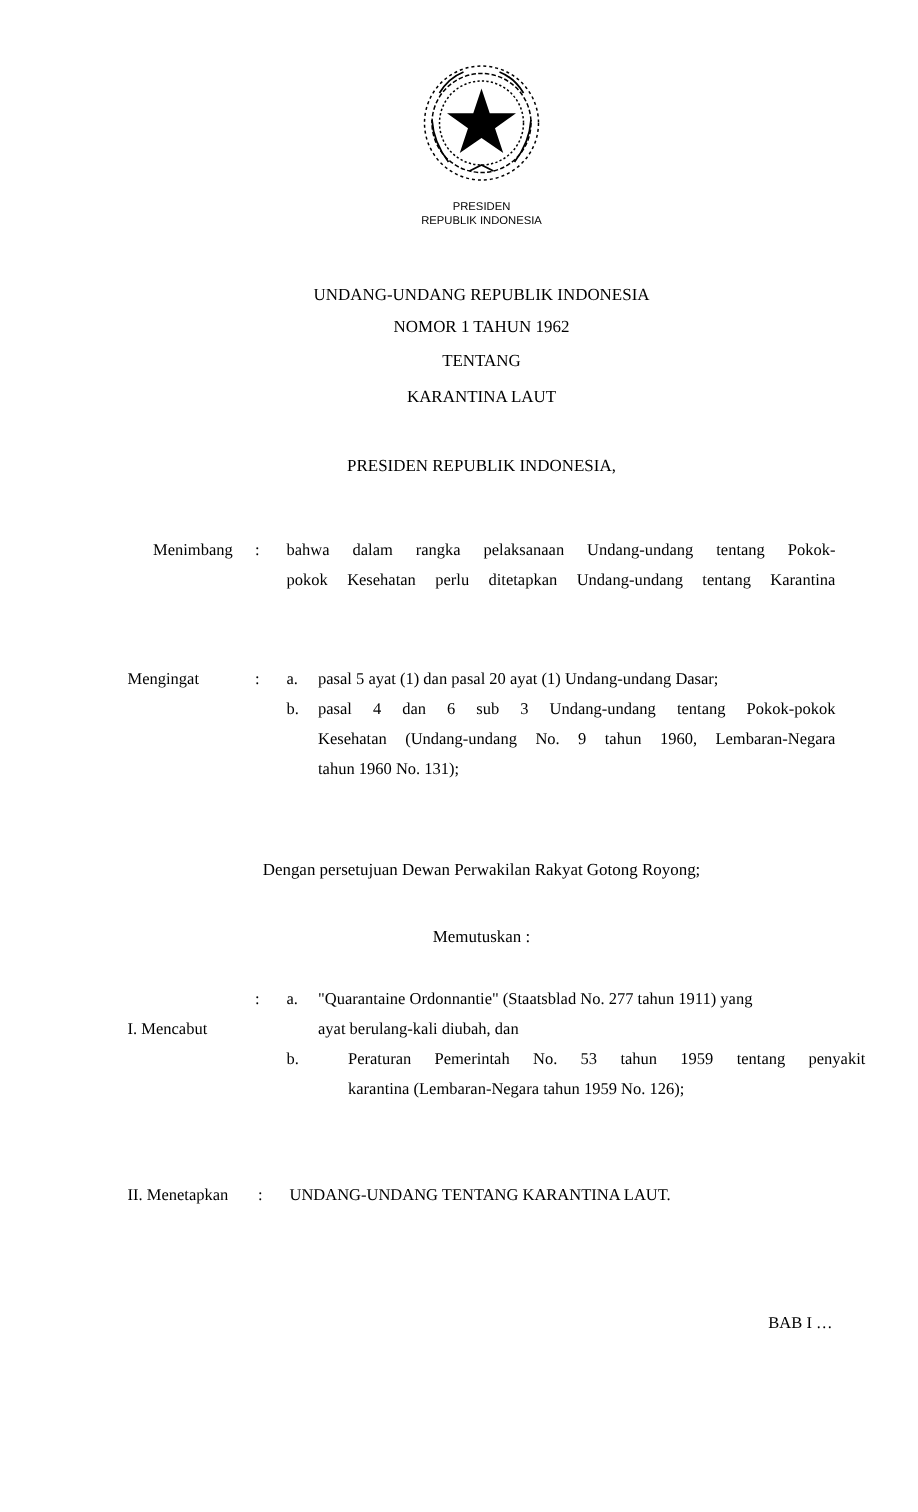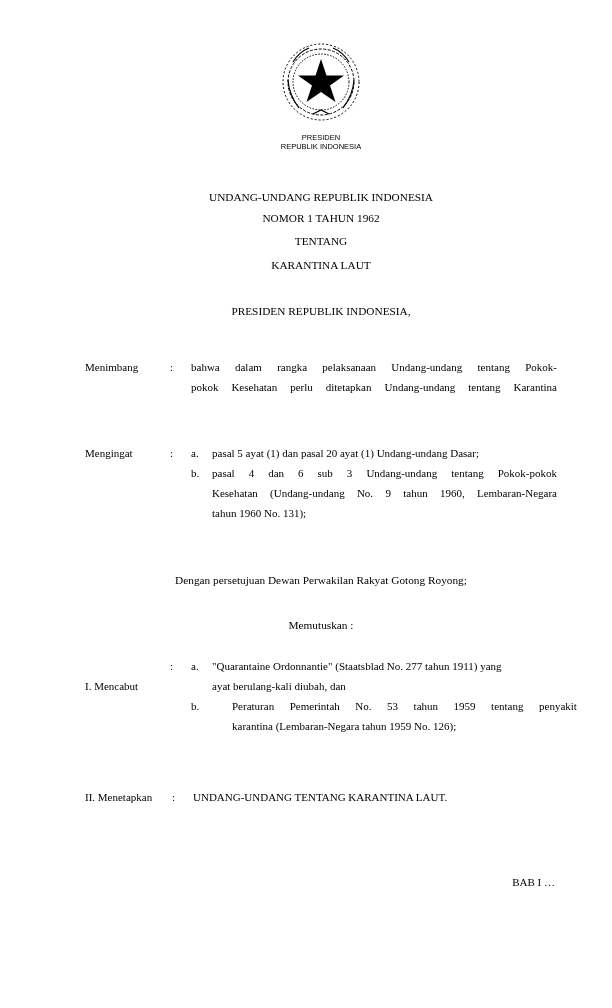--- a/index.html
+++ b/index.html
@@ -46,21 +46,21 @@
   <div class="emblem-caption" style="top:142px;">REPUBLIK INDONESIA</div>
 
   <div class="center" style="top:191px;">UNDANG-UNDANG REPUBLIK INDONESIA</div>
   <div class="center" style="top:212px;">NOMOR 1 TAHUN 1962</div>
   <div class="center" style="top:235px;">TENTANG</div>
   <div class="center" style="top:259px;">KARANTINA LAUT</div>
 
   <div class="center" style="top:305px;">PRESIDEN REPUBLIK INDONESIA,</div>
 
   <div class="row t" style="top:357px;">
-    <span class="label" style="line-height:20px;">Menimbang</span>
+    <span class="label" style="line-height:20px;margin-left:17px;">Menimbang</span>
     <span class="colon" style="line-height:20px;">:</span>
     <div class="content">
       <div class="jline">
         <span>bahwa</span>
         <span>dalam</span>
         <span>rangka</span>
         <span>pelaksanaan</span>
         <span>Undang-undang</span>
         <span>tentang</span>
         <span>Pokok-</span>

